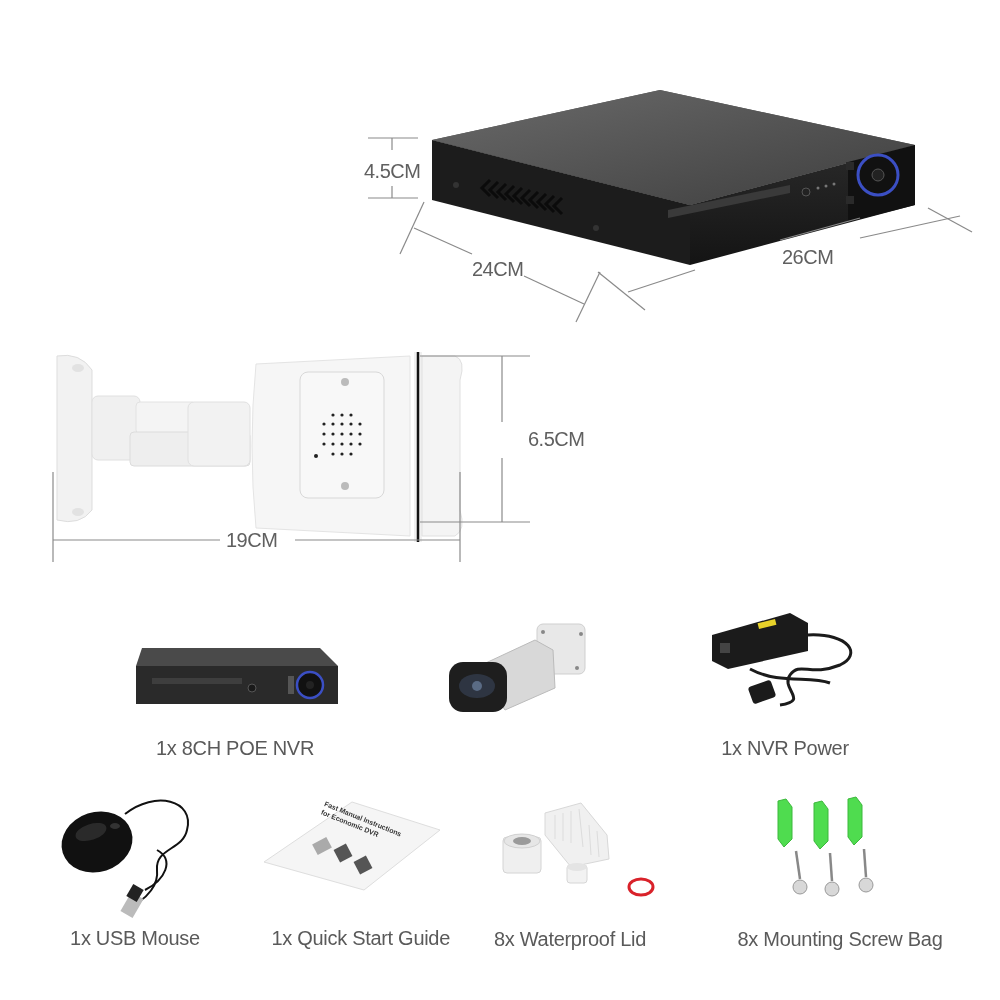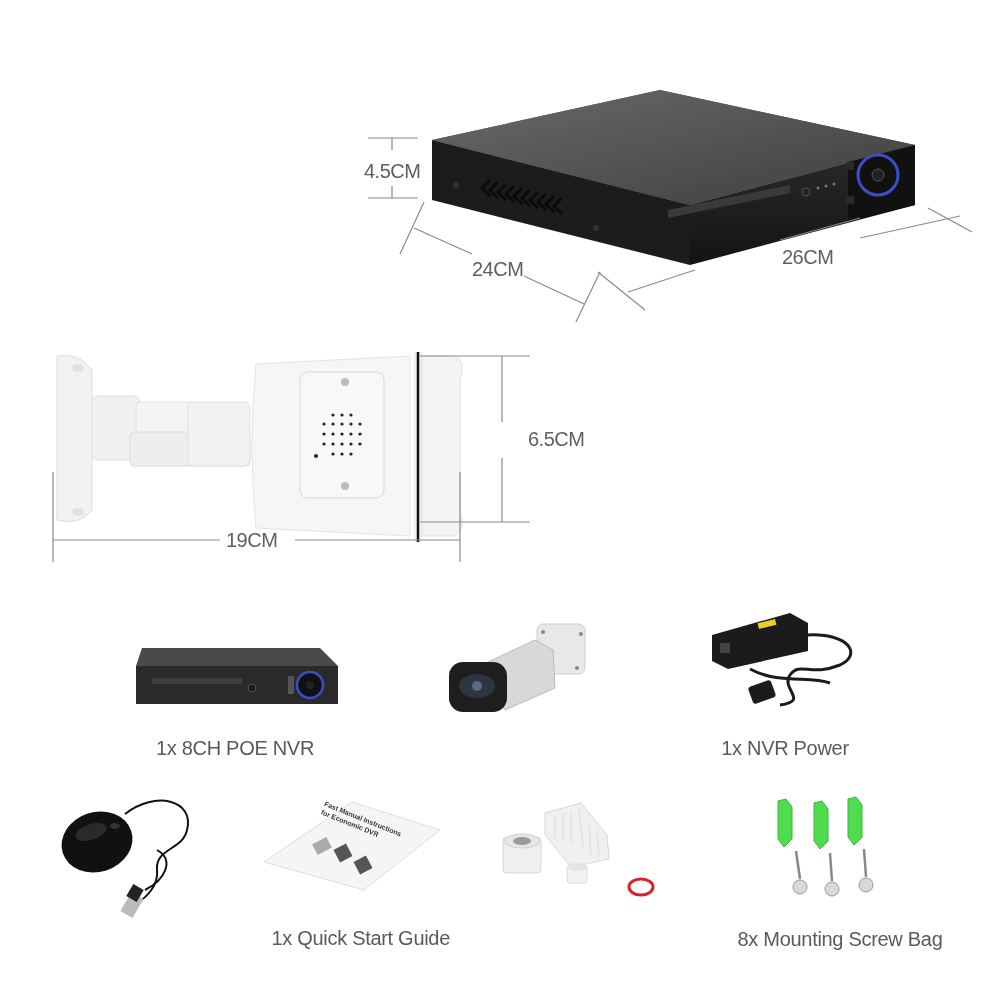--- a/index.html
+++ b/index.html
@@ -192,20 +192,21 @@
 <div class="abs" style="left:45px;top:790px;width:180px;height:170px;">
   <svg width="180" height="130" style="left:0;top:0">
     <ellipse cx="52" cy="52" rx="36" ry="30" fill="#111" transform="rotate(-18 52 52)"></ellipse>
     <ellipse cx="46" cy="42" rx="16" ry="8" fill="#2a2a2a" transform="rotate(-18 46 42)"></ellipse>
     <ellipse cx="70" cy="36" rx="5" ry="3" fill="#333"></ellipse>
     <path d="M80,24 C110,0 150,10 142,40 C138,60 110,58 112,80 C114,96 100,108 94,112" stroke="#111" stroke-width="2" fill="none"></path>
     <path d="M112,60 C130,70 120,90 100,100" stroke="#111" stroke-width="2" fill="none"></path>
     <rect x="80" y="104" width="14" height="22" fill="#bbb" transform="rotate(30 87 115)"></rect>
     <rect x="84" y="96" width="12" height="14" fill="#222" transform="rotate(30 90 103)"></rect>
   </svg>
+  <div class="abs label" style="left:-10px;top:137px;width:200px;">1x USB Mouse</div>
 </div>
 
 <div class="abs" style="left:250px;top:790px;width:200px;height:170px;">
   <svg width="200" height="130" style="left:0;top:0">
     <polygon points="14,72 102,12 190,40 114,100" fill="#f5f5f5" stroke="#dedede"></polygon>
     <rect x="64" y="50" width="16" height="12" fill="#aaa" transform="rotate(-28 72 56)"></rect>
     <rect x="86" y="56" width="14" height="14" fill="#555" transform="rotate(-28 93 63)"></rect>
     <rect x="106" y="68" width="14" height="14" fill="#555" transform="rotate(-28 113 75)"></rect>
   </svg>
   <div class="abs" style="left:70px;top:24px;transform:rotate(22deg);font-size:7px;font-weight:bold;color:#333;line-height:9px;">
@@ -226,20 +227,21 @@
         <line x1="104" y1="30" x2="106" y2="60"></line>
         <line x1="112" y1="36" x2="114" y2="62"></line>
       </g>
     <rect x="18" y="42" width="38" height="36" rx="4" fill="#efefef" stroke="#d4d4d4"></rect>
     <ellipse cx="37" cy="46" rx="18" ry="7" fill="#e6e6e6" stroke="#d0d0d0"></ellipse>
     <ellipse cx="37" cy="46" rx="9" ry="4" fill="#9a9a9a"></ellipse>
     <rect x="82" y="70" width="20" height="18" rx="3" fill="#f2f2f2" stroke="#d6d6d6"></rect>
     <ellipse cx="92" cy="72" rx="10" ry="4" fill="#e4e4e4"></ellipse>
     <ellipse cx="170" cy="92" rx="12" ry="8" fill="none" stroke="#d9222a" stroke-width="3" transform="translate(-14 0)"></ellipse>
   </svg>
+  <div class="abs label" style="left:-5px;top:133px;width:180px;">8x Waterproof Lid</div>
 </div>
 
 <div class="abs" style="left:720px;top:795px;width:240px;height:165px;">
   <svg width="240" height="120" style="left:0;top:0">
     <g fill="#4fdc4f" stroke="#3cb83c">
       <polygon points="58,6 66,4 72,12 72,44 64,52 58,44"></polygon>
       <polygon points="94,8 102,6 108,14 108,46 100,54 94,46"></polygon>
       <polygon points="128,4 136,2 142,10 142,42 134,50 128,42"></polygon>
     </g>
     <g stroke="#888" stroke-width="2.5">

